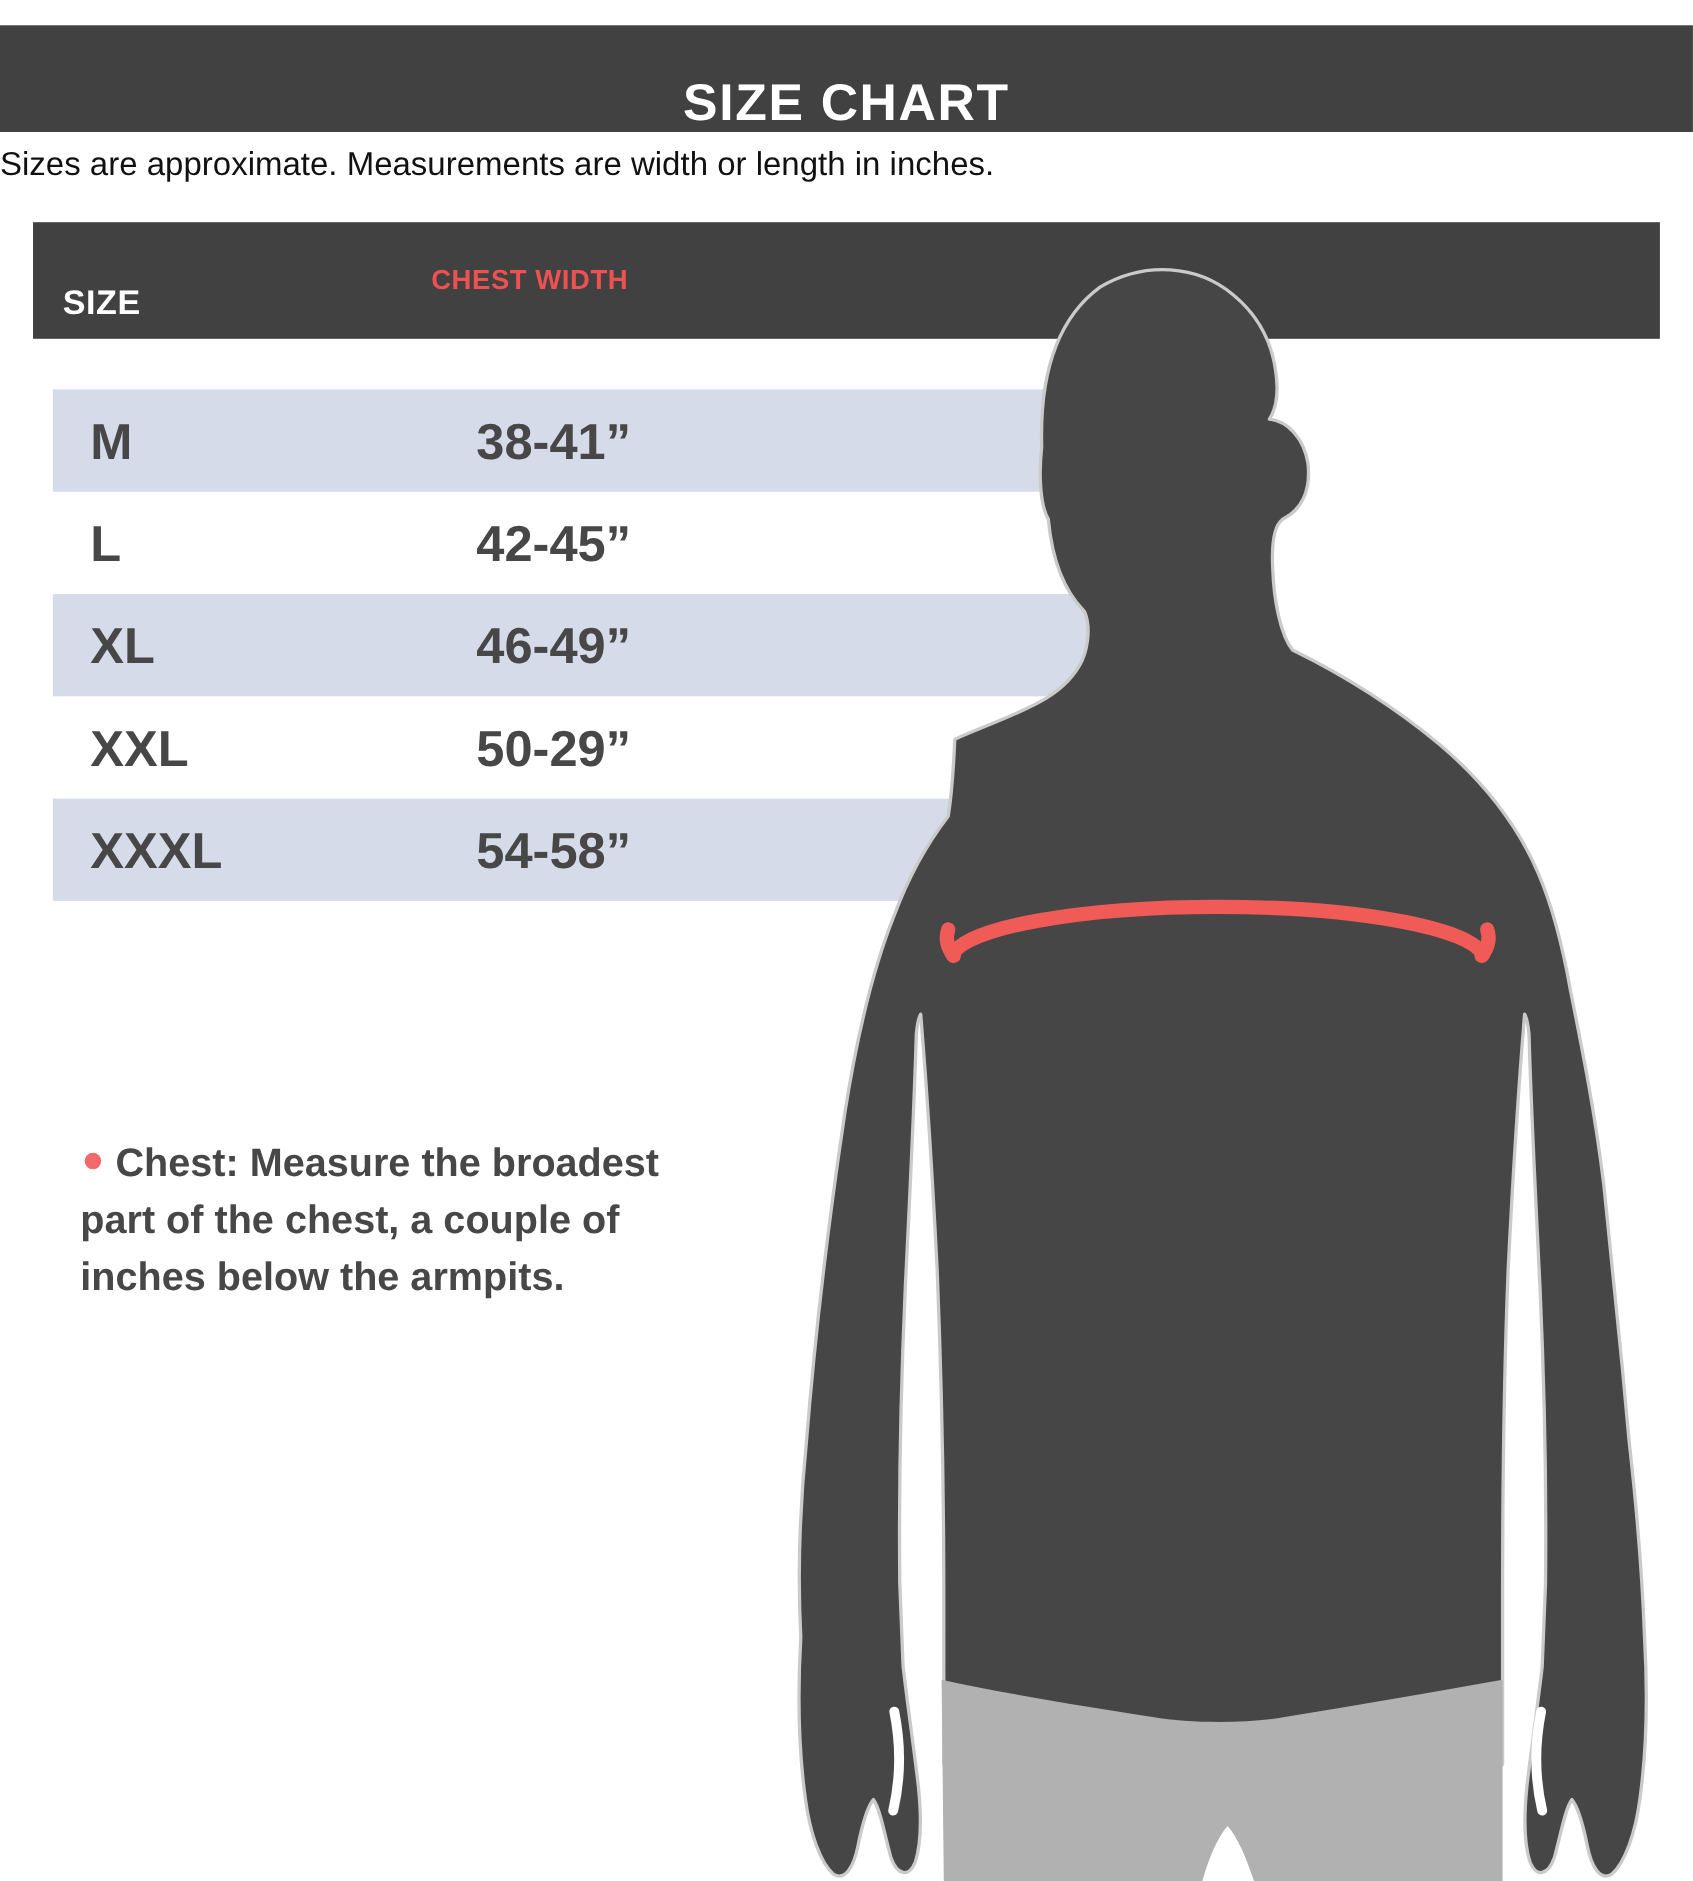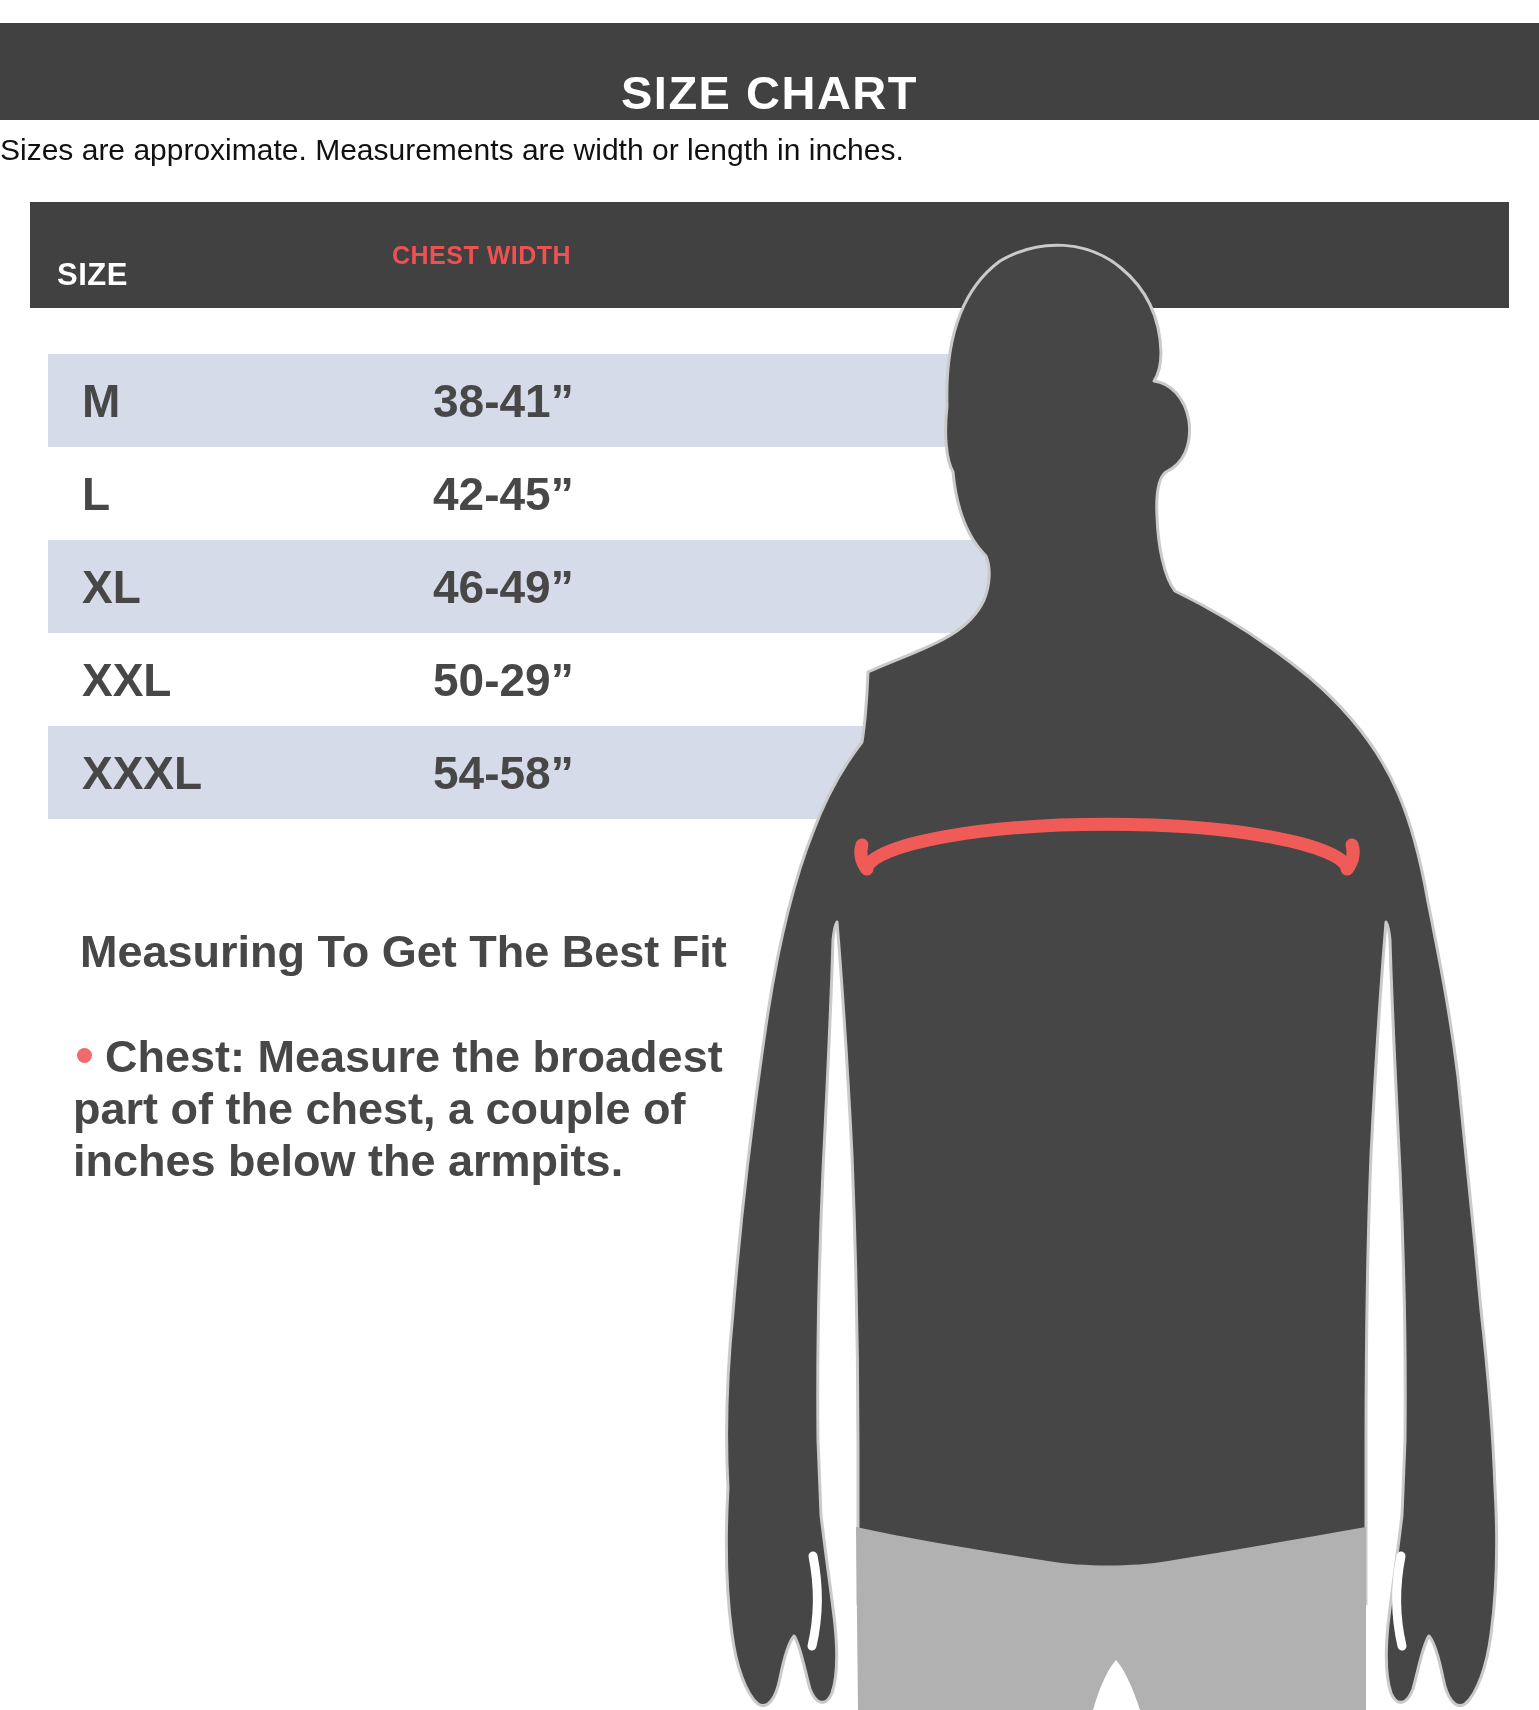--- a/index.html
+++ b/index.html
@@ -44,21 +44,21 @@
   .row .chest{position:absolute;left:385px;}
   
   .guide-heading{
     position:absolute;left:80px;top:926px;line-height:52px;
     color:#474747;font-size:45px;font-weight:bold;
   }
   .bullet-dot{
     position:absolute;left:77px;top:1048px;width:15px;height:15px;border-radius:50%;
     background:#f2696b;
   }
-  .guide-line{position:absolute;line-height:52px;color:#474747;font-size:45px;font-weight:bold;}
+  .guide-line{position:absolute;line-height:52px;color:#474747;font-size:36px;font-weight:bold;}
   .gl1{left:105px;top:1031px;}
   .gl2{left:73px;top:1083px;}
   .gl3{left:73px;top:1135px;}
   
   .figure-svg{position:absolute;left:0;top:0;width:1539px;height:1710px;}
 </style>
 </head>
 <body>
 
 <div class="canvas">
@@ -167,19 +167,18 @@
     <path fill="none" stroke="#ffffff" stroke-width="9" stroke-linecap="round" d="M 813 1556 C 819 1586 819 1616 812 1646"></path>
     <path fill="none" stroke="#ffffff" stroke-width="9" stroke-linecap="round" d="M 1401 1556 C 1395 1586 1395 1616 1402 1646"></path>
 
     <g fill="none" stroke="#f15b57" stroke-width="13" stroke-linecap="round">
       <path d="M 866 868 A 242 48 0 0 1 1348 868"></path>
       <path d="M 867 869 Q 858 857 862 845"></path>
       <path d="M 1347 869 Q 1356 857 1352 845"></path>
     </g>
   </svg>
 
-  <div class="guide-heading">Measuring To Get The Best Fit</div>
   <div class="bullet-dot"></div>
   <div class="guide-line gl1">Chest: Measure the broadest</div>
   <div class="guide-line gl2">part of the chest, a couple of</div>
   <div class="guide-line gl3">inches below the armpits.</div>
 
 </div>
 
 </body></html>

